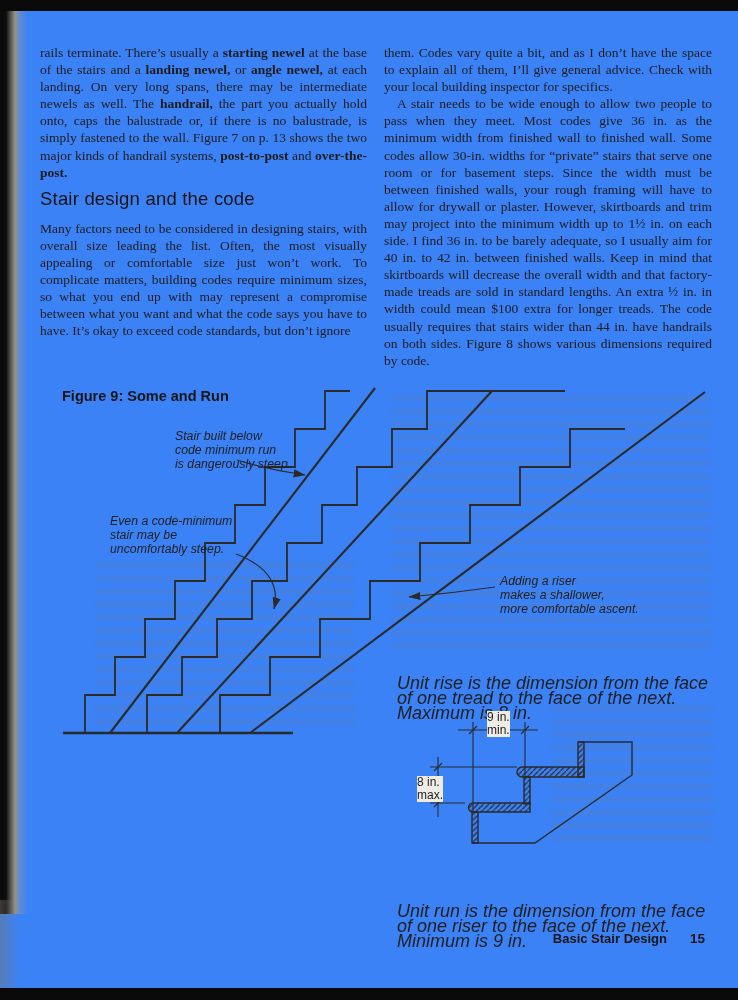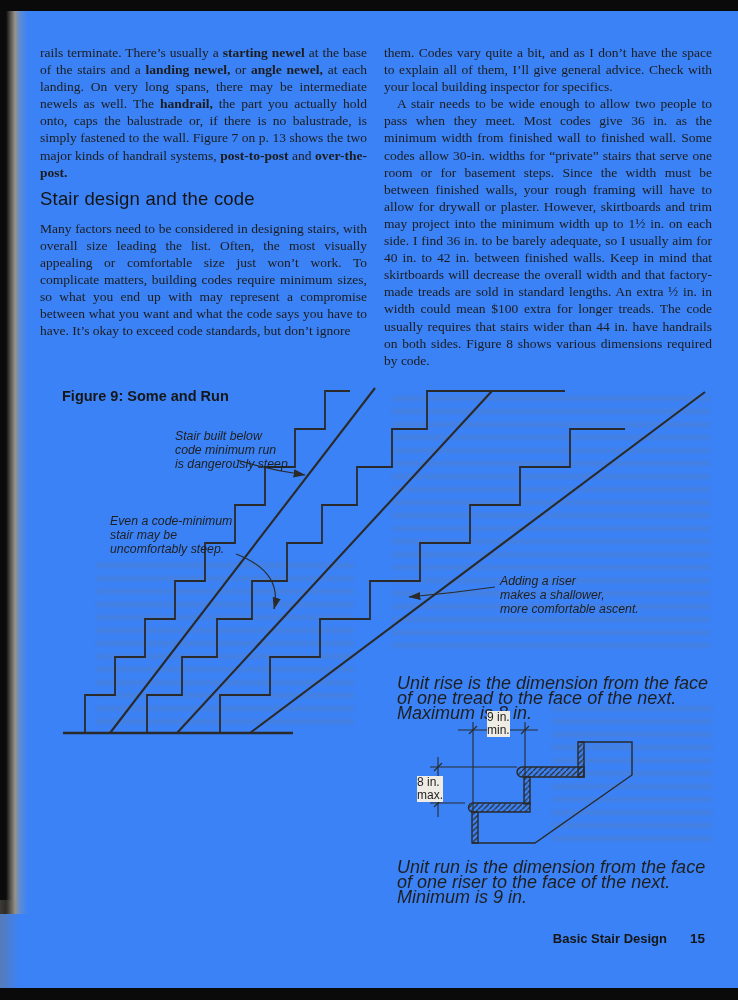--- a/index.html
+++ b/index.html
@@ -130,21 +130,21 @@
 
   <div class="dim-text" style="left:487px;top:711px;">
     <div>9 in.</div>
     <div>min.</div>
   </div>
   <div class="dim-text" style="left:417px;top:776px;">
     <div>8 in.</div>
     <div>max.</div>
   </div>
 
-  <div class="fig-caption" style="left:397px;top:860px;width:322px;">Unit run is the dimension from the face of one riser to the face of the next. Minimum is 9 in.</div>
+  <div class="fig-caption" style="left:397px;top:904px;width:322px;">Unit run is the dimension from the face of one riser to the face of the next. Minimum is 9 in.</div>
 
   <div class="footer">
     <span class="book">Basic Stair Design</span>
     <span class="pg">15</span>
   </div>
 
   <div class="edge-top"></div>
   <div class="edge-left"></div>
   <div class="edge-left-fade"></div>
   <div class="edge-bottom"></div>

